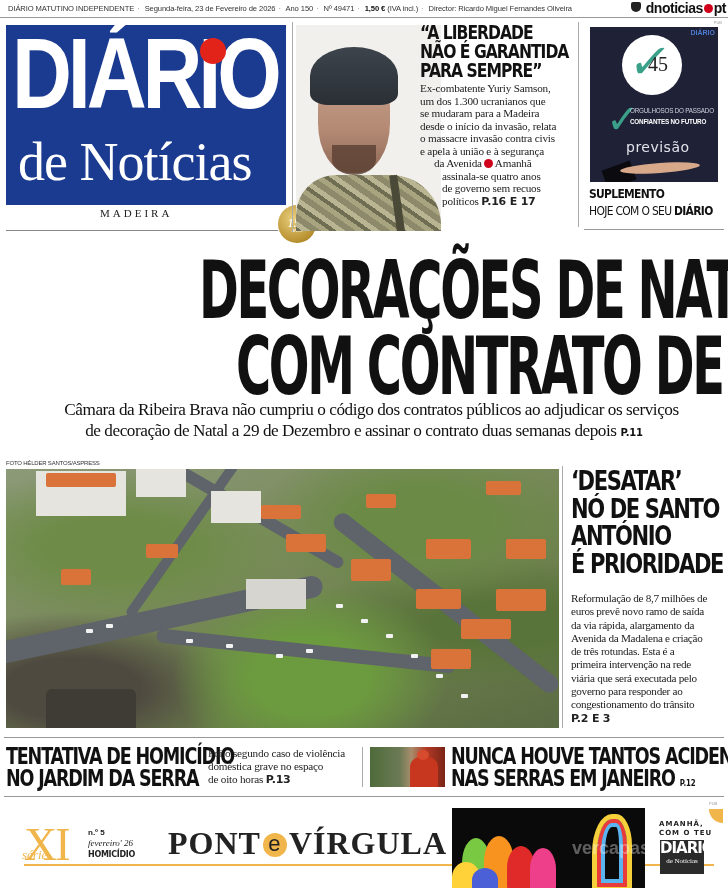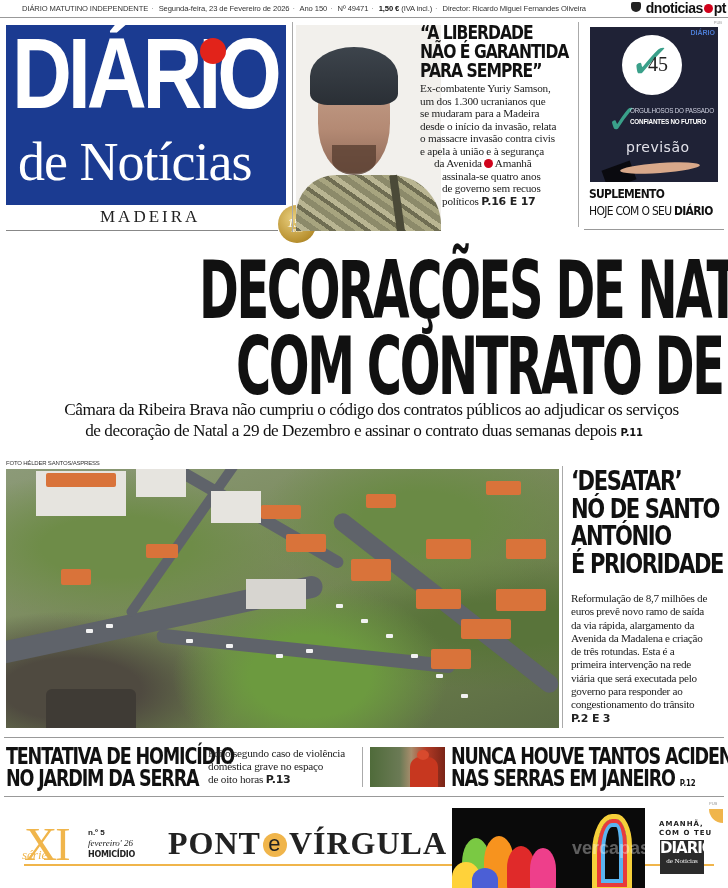--- a/index.html
+++ b/index.html
@@ -3,36 +3,36 @@
 <meta charset="utf-8">
 <style>
   * { box-sizing: border-box; margin: 0; padding: 0; }
   html, body { width: 728px; height: 888px; background: #ffffff; overflow: hidden; }
   body { position: relative; font-family: "Liberation Sans", sans-serif; color: #111; }
 
   .abs { position: absolute; }
 
   
   .topbar { left: 0; top: 0; width: 728px; height: 18px; border-bottom: 1px solid #999; display: flex; align-items: center; }
-  .topbar-text { font-family: "Liberation Sans", sans-serif; font-size: 7.6px; color: #333; white-space: nowrap; padding-left: 22px; letter-spacing: -0.1px; }
+  .topbar-text { font-family: "Liberation Sans", sans-serif; font-size: 7.6px; color: #333; white-space: nowrap; padding-left: 8px; letter-spacing: -0.1px; }
   .topbar-text b { color: #111; }
   .topbar-sep { color: #999; margin: 0 3px; }
   .dn-logo { position: absolute; right: 2px; top: 0px; display: flex; align-items: center; gap: 3px; }
   .dn-emblem { width: 14px; height: 14px; position: relative; }
   .dn-emblem::before { content: ""; position: absolute; left: 2px; top: 1px; width: 10px; height: 10px; background: #222; border-radius: 2px 2px 5px 5px; }
   .dn-text { font-family: "Liberation Sans", sans-serif; font-weight: 900; font-size: 14px; color: #111; letter-spacing: -0.5px; font-stretch: condensed; }
   .dn-dot { display: inline-block; width: 9px; height: 9px; background: #d0021b; border-radius: 50%; margin: 0 1px; vertical-align: 0; }
   .pub-tag { position: absolute; right: 6px; top: 20px; font-size: 4px; color: #999; }
 
   
   .masthead { left: 6px; top: 25px; width: 280px; height: 180px; background: #1b3b91; }
   .mh-diario { position: absolute; left: 6px; top: -2px; font-family: "Liberation Sans", sans-serif; font-weight: 900; font-size: 100px; color: #fff; letter-spacing: -5px; line-height: 1; transform: scaleX(0.83); transform-origin: left top; }
   .mh-dot { position: absolute; left: 194px; top: 13px; width: 26px; height: 26px; background: #e2231a; border-radius: 50%; }
   .mh-noticias { position: absolute; left: 12px; top: 110px; font-family: "Liberation Serif", serif; font-size: 54px; color: #fff; line-height: 1; letter-spacing: -1px; }
-  .mh-madeira { left: 100px; top: 207px; font-family: "Liberation Serif", serif; font-size: 17px; letter-spacing: 3px; color: #222; }
+  .mh-madeira { left: 100px; top: 207px; font-family: "Liberation Serif", serif; font-size: 11px; letter-spacing: 3px; color: #222; }
   .mh-rule { left: 6px; top: 230px; width: 272px; height: 1px; background: #888; }
   .badge-150 { left: 278px; top: 205px; width: 38px; height: 38px; border-radius: 50%; background: radial-gradient(circle at 40% 35%, #e9cf7e, #b8902f 70%, #8a6a20); color: #fff; font-family: "Liberation Serif", serif; font-style: italic; font-size: 13px; display: flex; align-items: center; justify-content: center; flex-direction: column; line-height: 1; }
   .badge-150 small { font-style: normal; font-size: 4px; font-weight: bold; }
 
   
   .vrule { width: 1px; background: #aaa; }
 
   
   .soldier { left: 296px; top: 25px; width: 145px; height: 206px; overflow: hidden; background: #f2f0ec; }
   .s-head { position: absolute; left: 22px; top: 38px; width: 72px; height: 110px; border-radius: 40% 40% 45% 45%; background: linear-gradient(180deg, #c9a48f 0%, #b48a74 60%, #8f6a58 100%); }

